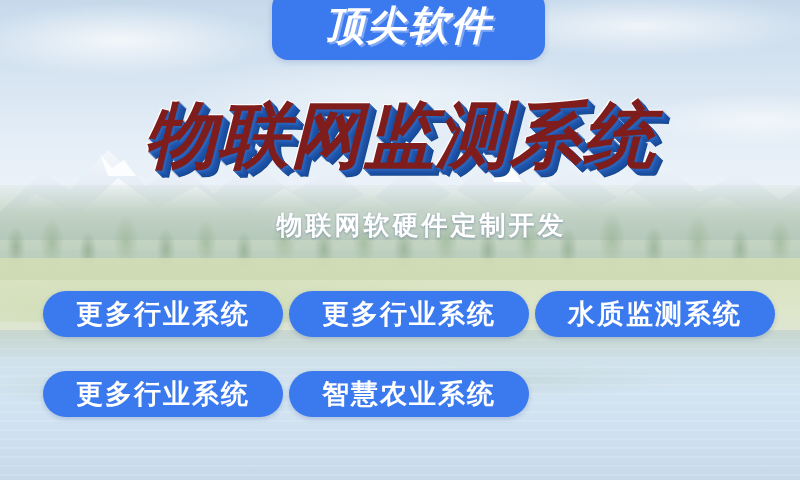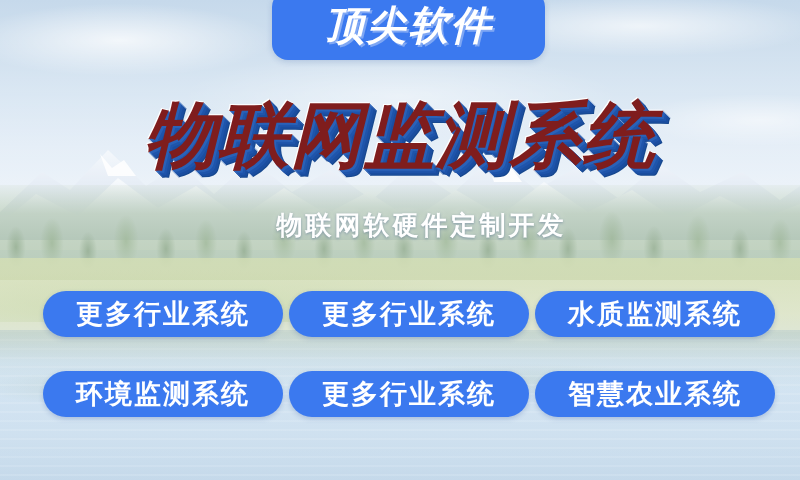--- a/index.html
+++ b/index.html
@@ -238,19 +238,18 @@
     </div>
 
     <div class="headline">物联网监测系统</div>
 
     <div class="subtitle">物联网软硬件定制开发</div>
 
     <div class="pill-grid">
       <div class="pill">更多行业系统</div>
       <div class="pill">更多行业系统</div>
       <div class="pill">水质监测系统</div>
-      <div class="pill">环境监测系统</div>
       <div class="pill">更多行业系统</div>
       <div class="pill">智慧农业系统</div>
     </div>
 
   </div>
 </div>
 
 </body></html>

